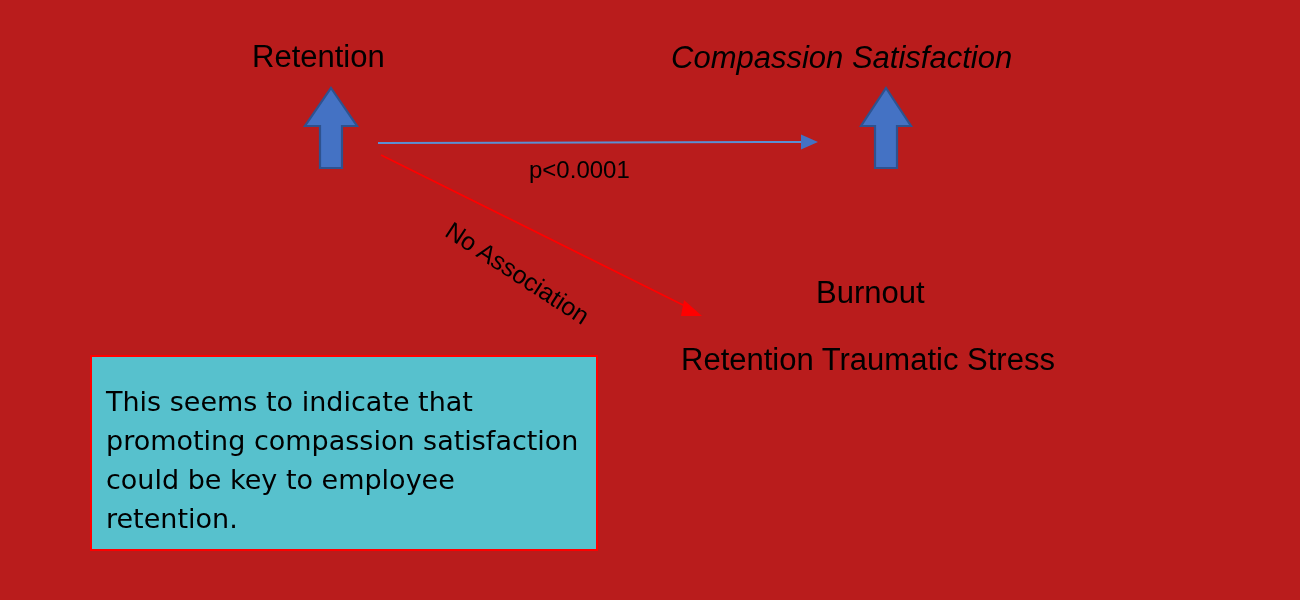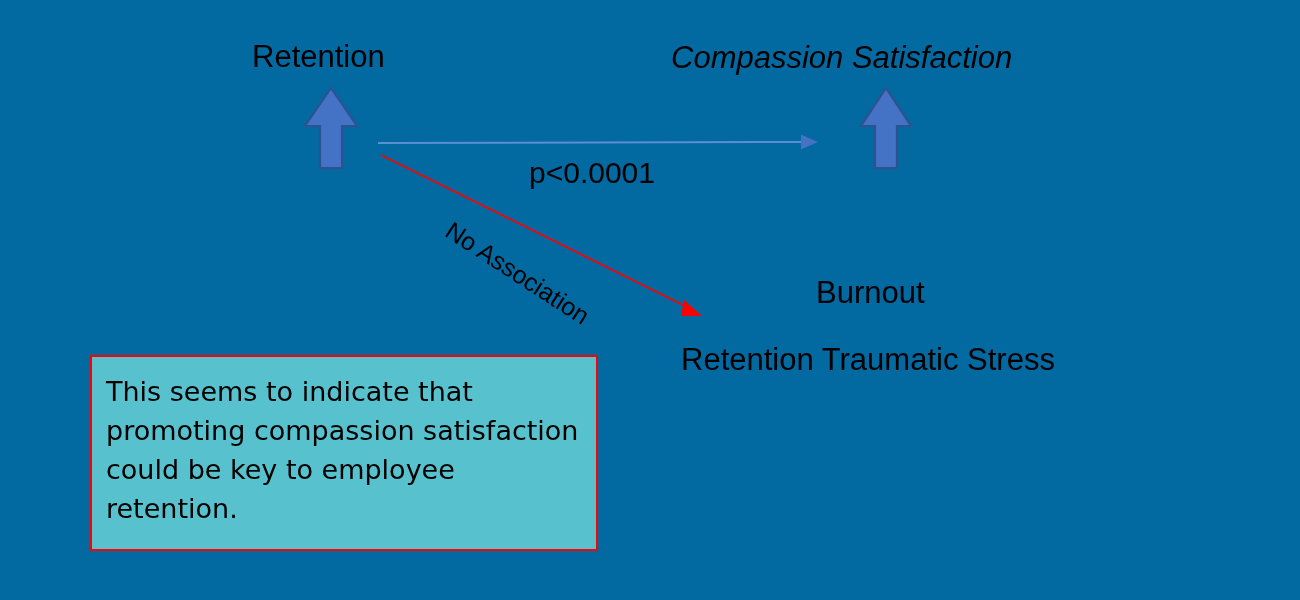--- a/index.html
+++ b/index.html
@@ -4,21 +4,21 @@
 <style>
   html, body {
     margin: 0;
     padding: 0;
     background: #ffffff;
   }
   #canvas {
     position: relative;
     width: 1300px;
     height: 600px;
-    background: #0369a1;
+    background: #b91c1c;
     overflow: hidden;
     font-family: "Liberation Sans", sans-serif;
   }
 
   
   .node-label {
     position: absolute;
     font-family: "Liberation Sans", sans-serif;
     font-size: 31px;
     line-height: 1.1;
@@ -30,21 +30,21 @@
   #compassion-label  { left: 671px; top: 41px; font-style: italic; }
   #burnout-label     { left: 816px; top: 276px; }
   #sts-label         { left: 681px; top: 343px; }
 
   
   #pvalue-label {
     position: absolute;
     left: 529px;
     top: 156px;
     font-family: "Liberation Sans", sans-serif;
-    font-size: 30px;
+    font-size: 24px;
     color: #000000;
     white-space: nowrap;
   }
 
   
   #no-association-label {
     position: absolute;
     left: 456px;
     top: 216px;
     font-family: "Liberation Sans", sans-serif;
@@ -68,21 +68,21 @@
   
   #conclusion-box {
     position: absolute;
     left: 90px;
     top: 355px;
     width: 508px;
     height: 196px;
     box-sizing: border-box;
     background: #57C1CD;
     border: 2px solid #FF0000;
-    padding: 16px 6px 6px 14px;
+    padding: 26px 6px 6px 14px;
   }
   #conclusion-text {
     font-family: "DejaVu Sans", sans-serif;
     font-size: 27px;
     line-height: 1.44;
     color: #000000;
     white-space: pre-line;
     margin: 0;
   }
 </style>

